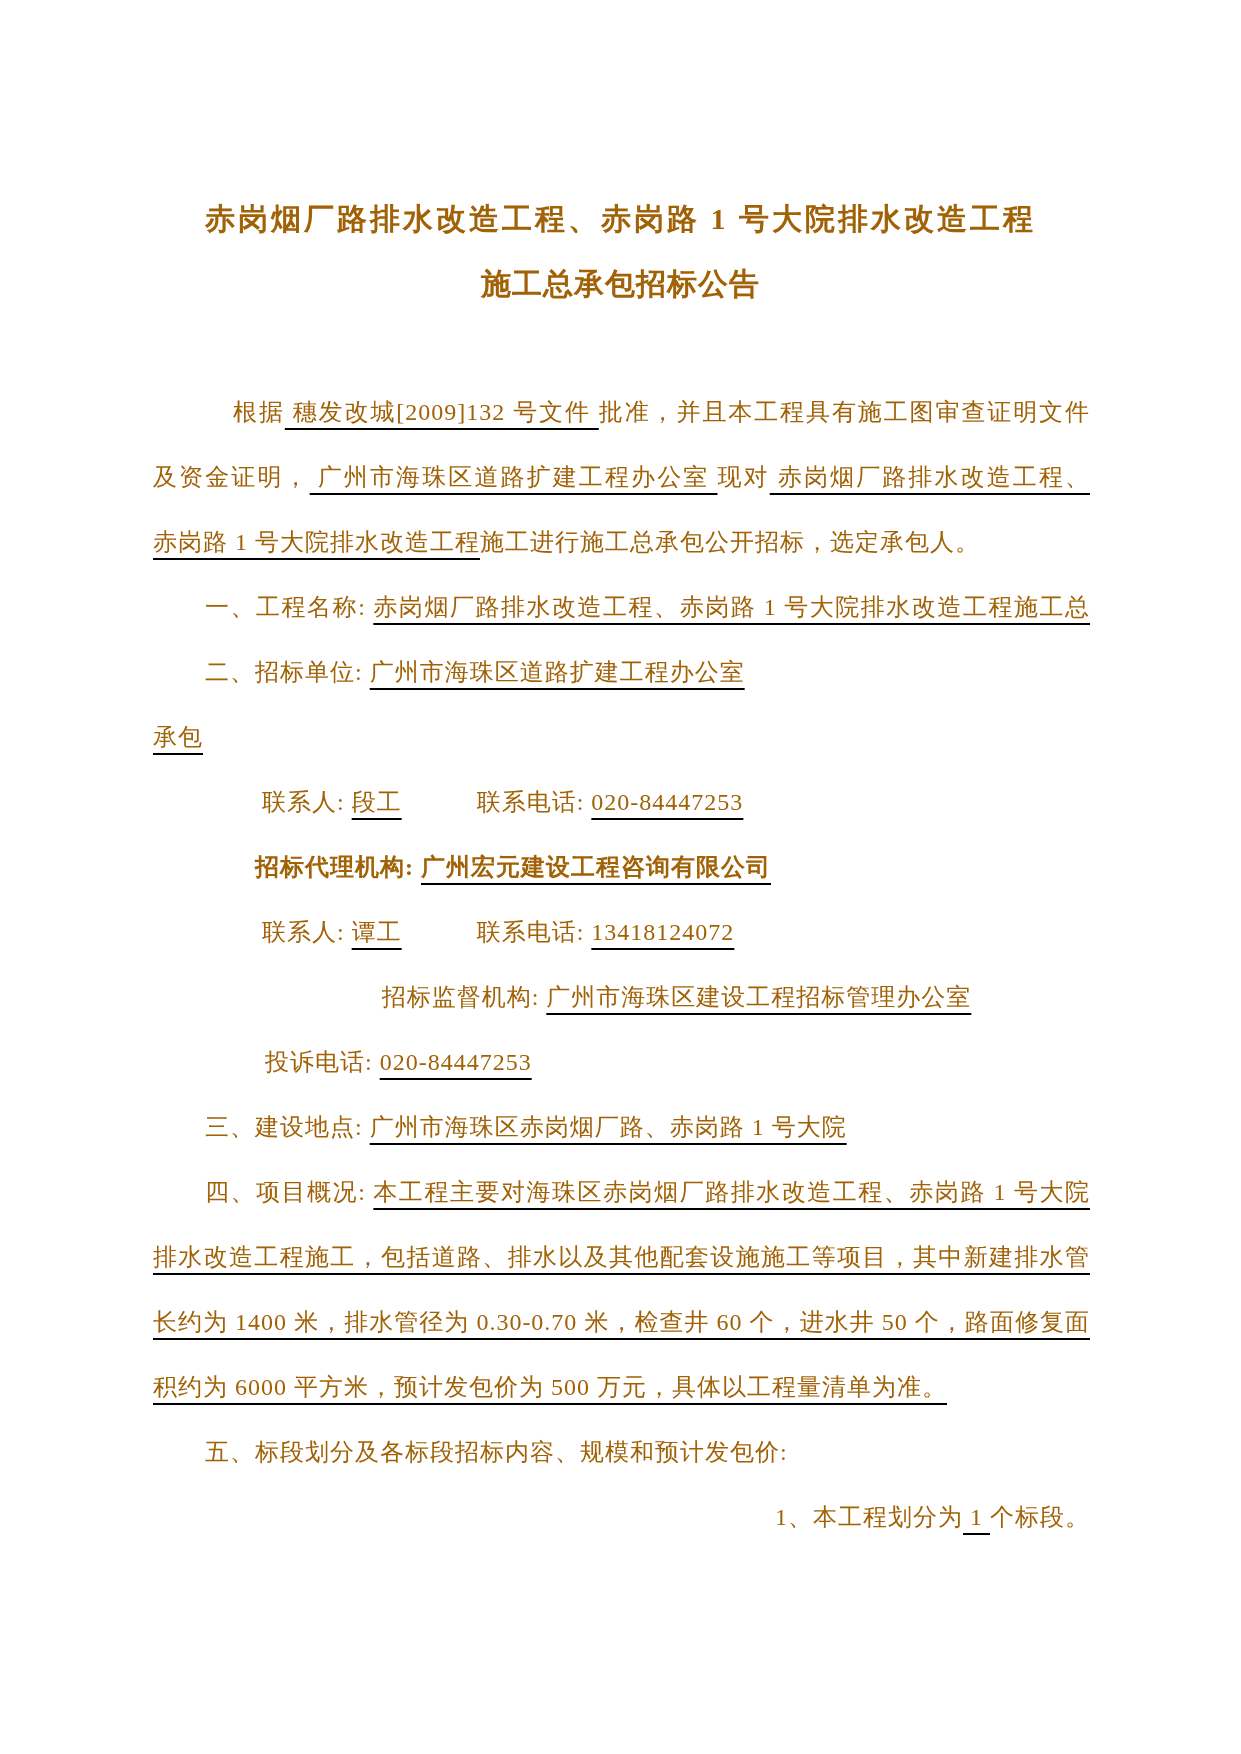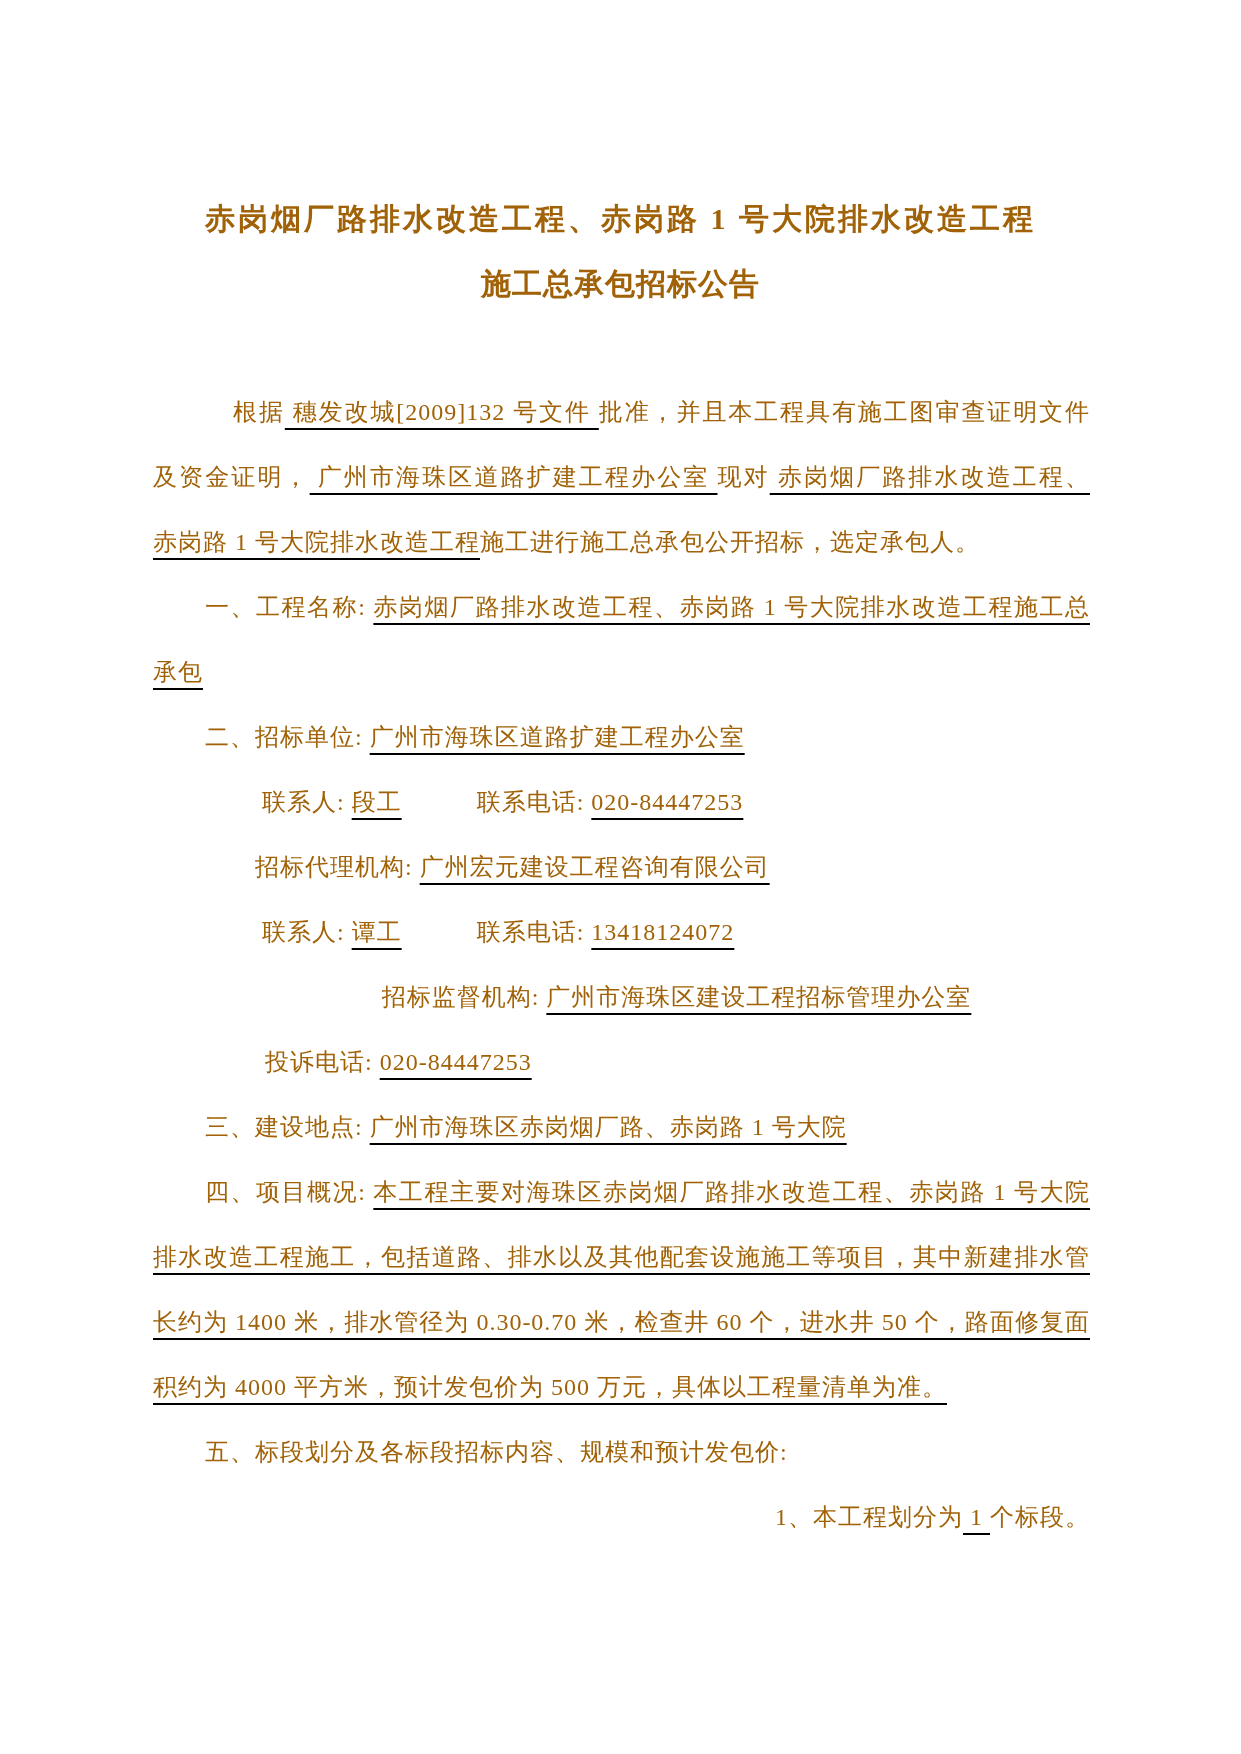--- a/index.html
+++ b/index.html
@@ -65,28 +65,28 @@
 <div class="page">
   <div class="title-block">
     <div class="title-line first">赤岗烟厂路排水改造工程、赤岗路 1 号大院排水改造工程</div>
     <div class="title-line second">施工总承包招标公告</div>
   </div>
   <div class="doc-body">
       <div class="line just" style="padding-left: 80px;"><span>根据</span><span class="u"> 穗发改城[2009]132 号文件 </span><span>批准，并且本工程具有施工图审查证明文件</span></div>
       <div class="line just"><span>及资金证明，</span><span class="u"> 广州市海珠区道路扩建工程办公室 </span><span>现对</span><span class="u"> 赤岗烟厂路排水改造工程、</span></div>
       <div class="line"><span class="u">赤岗路 1 号大院排水改造工程</span><span>施工进行施工总承包公开招标，选定承包人。</span></div>
       <div class="line just" style="padding-left: 52px;"><span>一、工程名称: </span><span class="u">赤岗烟厂路排水改造工程、赤岗路 1 号大院排水改造工程施工总</span></div>
+      <div class="line" style="padding-left: 52px;"><span>二、招标单位: </span><span class="u">广州市海珠区道路扩建工程办公室</span></div>
       <div class="line"><span class="u">承包</span></div>
-      <div class="line" style="padding-left: 52px;"><span>二、招标单位: </span><span class="u">广州市海珠区道路扩建工程办公室</span></div>
       <div class="line" style="padding-left: 109px;"><span>联系人: </span><span class="u">段工</span><span>　　　联系电话: </span><span class="u">020-84447253</span></div>
-      <div class="line" style="padding-left: 102px;"><span>招标代理机构: </span><span class="u">广州宏元建设工程咨询有限公司</span></div>
+      <div class="line" style="padding-left: 102px; font-weight: bold;"><span>招标代理机构: </span><span class="u">广州宏元建设工程咨询有限公司</span></div>
       <div class="line" style="padding-left: 109px;"><span>联系人: </span><span class="u">谭工</span><span>　　　联系电话: </span><span class="u">13418124072</span></div>
       <div class="line" style="padding-left: 110px; text-align: center;"><span>招标监督机构: </span><span class="u">广州市海珠区建设工程招标管理办公室</span></div>
       <div class="line" style="padding-left: 112px;"><span>投诉电话: </span><span class="u">020-84447253</span></div>
       <div class="line" style="padding-left: 52px;"><span>三、建设地点: </span><span class="u">广州市海珠区赤岗烟厂路、赤岗路 1 号大院</span></div>
       <div class="line just" style="padding-left: 52px;"><span>四、项目概况: </span><span class="u">本工程主要对海珠区赤岗烟厂路排水改造工程、赤岗路 1 号大院</span></div>
       <div class="line just"><span class="u">排水改造工程施工，包括道路、排水以及其他配套设施施工等项目，其中新建排水管</span></div>
       <div class="line just"><span class="u">长约为 1400 米，排水管径为 0.30-0.70 米，检查井 60 个，进水井 50 个，路面修复面</span></div>
-      <div class="line"><span class="u">积约为 4000 平方米，预计发包价为 500 万元，具体以工程量清单为准。</span></div>
+      <div class="line"><span class="u">积约为 6000 平方米，预计发包价为 500 万元，具体以工程量清单为准。</span></div>
       <div class="line" style="padding-left: 52px;"><span>五、标段划分及各标段招标内容、规模和预计发包价:</span></div>
       <div class="line" style="padding-left: 52px; text-align: right;"><span>1、本工程划分为</span><span class="u"> 1 </span><span>个标段。</span></div>
     </div>
 </div>
 
 </body></html>

